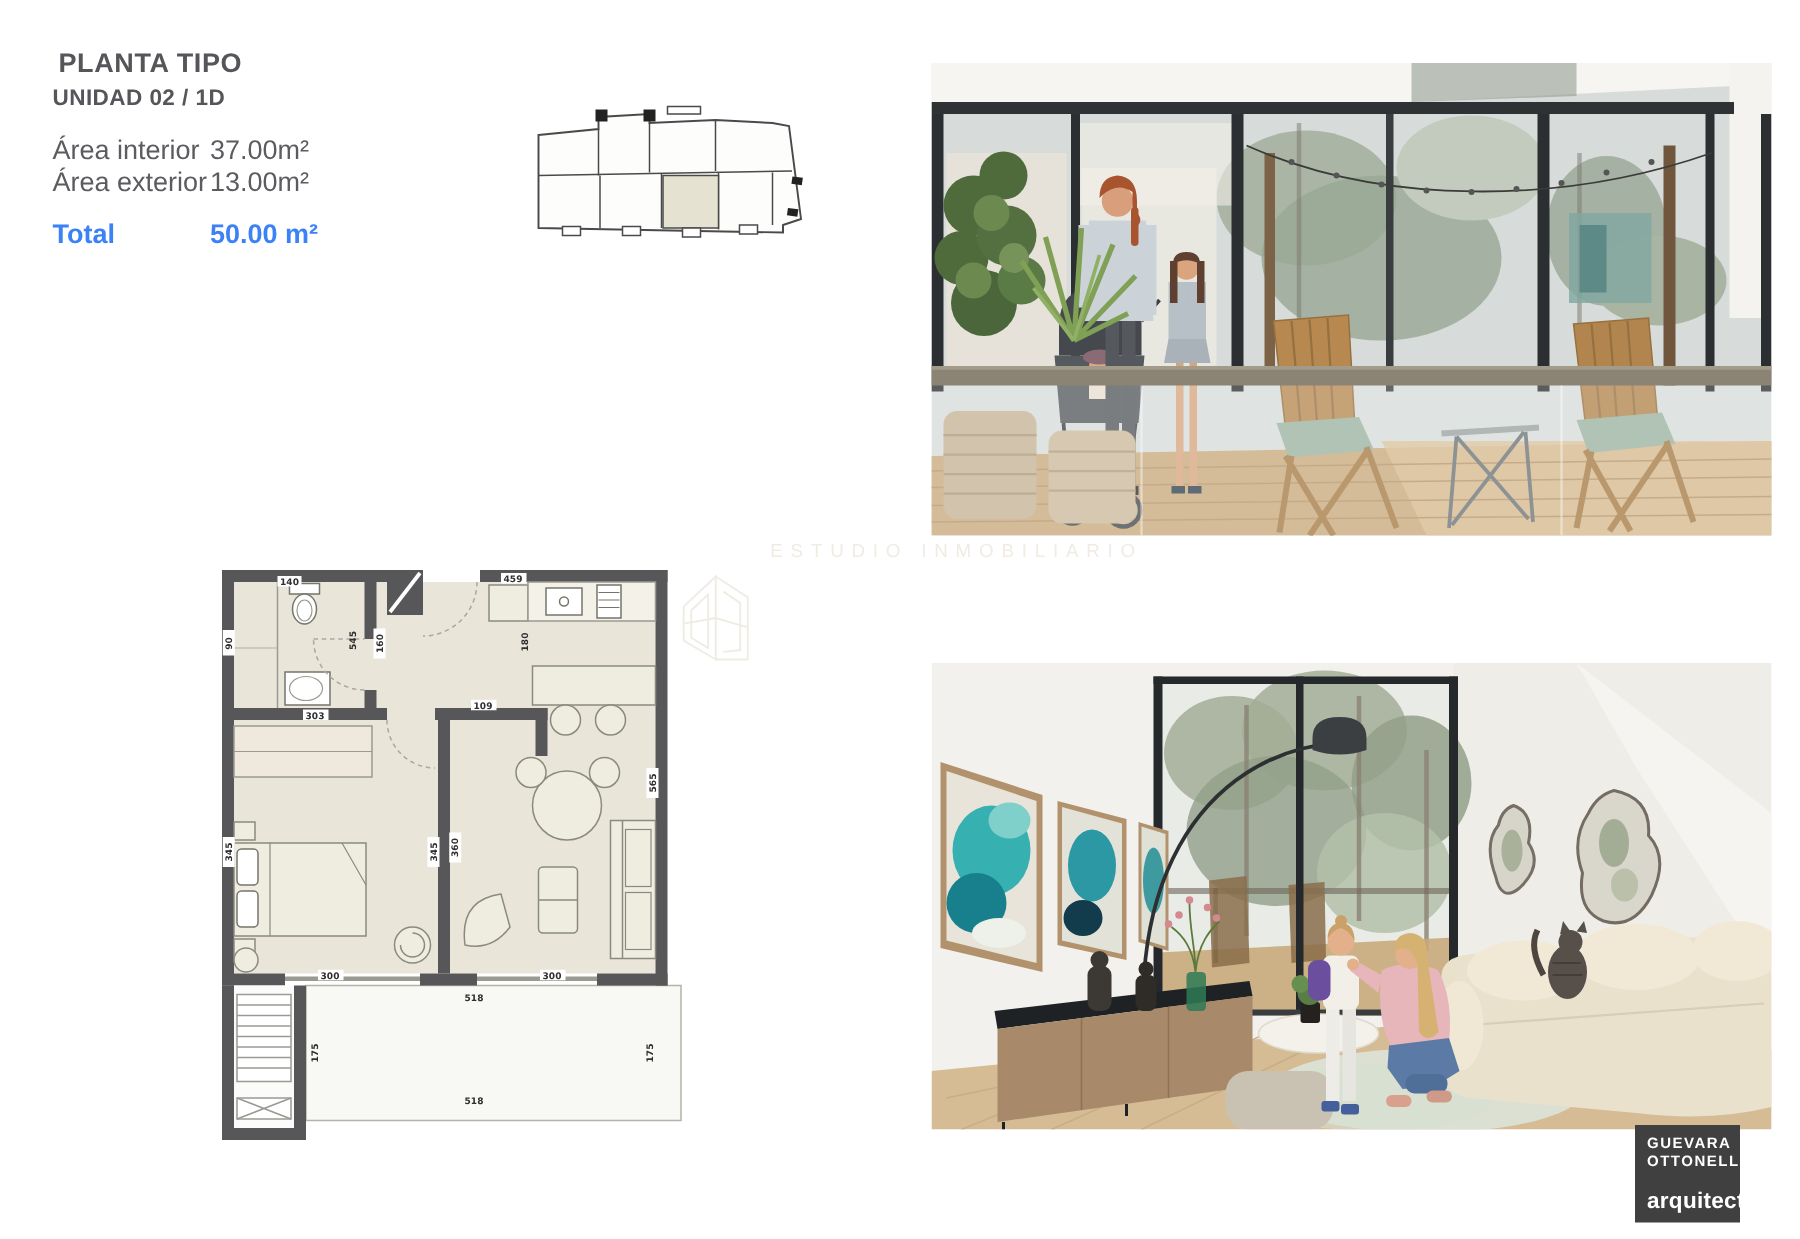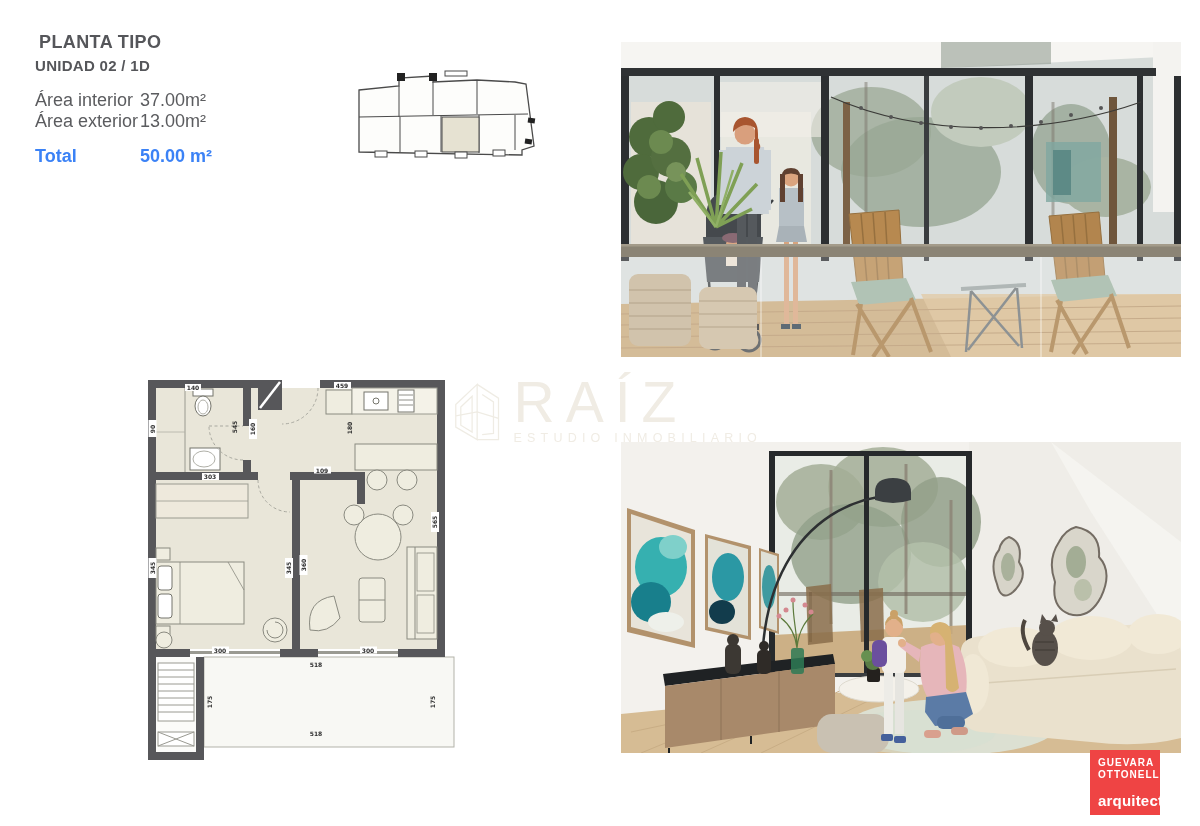--- a/index.html
+++ b/index.html
@@ -34,21 +34,21 @@
   #photo-terrace { left:621px; top:42px; width:560px; height:315px; z-index:1; }
   #photo-living  { left:621px; top:442px; width:560px; height:311px; z-index:1; }
 
   
   #watermark { left:452px; top:360px; width:310px; height:110px; z-index:3; color:#f0ece4; display:flex; align-items:flex-start; }
   #wm-text { margin-left:10px; }
   #wm-brand { font-size:57px; font-weight:400; letter-spacing:11px; line-height:1; margin-top:14px; }
   #wm-tagline { font-size:12.5px; letter-spacing:5.2px; margin-top:0; white-space:nowrap; }
 
   
-  #arch-logo { left:1090px; top:750px; width:70px; height:65px; background:#ef4444;
+  #arch-logo { left:1090px; top:750px; width:70px; height:65px; background:#404040;
                color:#ffffff; padding:7px 0 0 8px; box-sizing:border-box; z-index:4; }
   #arch-logo .l1 { font-size:10px; font-weight:bold; letter-spacing:1px; line-height:12px; }
   #arch-logo .l3 { font-size:15px; font-weight:bold; margin-top:11px; letter-spacing:.2px; }
 </style>
 </head>
 <body>
 
 <div class="abs" id="title-block">
   <div id="page-title">PLANTA TIPO</div>
   <div id="page-subtitle">UNIDAD 02 / 1D</div>
@@ -468,21 +468,20 @@
   <svg width="82" height="104" viewBox="0 0 82 104">
     <g fill="none" stroke="#efece4" stroke-width="2">
       <path d="M6,40 L40,8 L40,96 L6,76 Z"></path>
       <path d="M14,44 L32,27 L32,84 L14,73 Z"></path>
       <path d="M40,8 L74,30 L74,96 L40,96"></path>
       <path d="M48,24 L66,36 L66,86 L48,88"></path>
       <path d="M6,58 L40,52 L74,62"></path>
     </g>
   </svg>
   <div id="wm-text">
-    <div id="wm-brand">RAÍZ</div>
     <div id="wm-tagline">ESTUDIO INMOBILIARIO</div>
   </div>
 </div>
 
 <div class="abs" id="arch-logo">
   <div class="l1">GUEVARA</div>
   <div class="l1">OTTONELLO</div>
   <div class="l3">arquitectos</div>
 </div>
 

